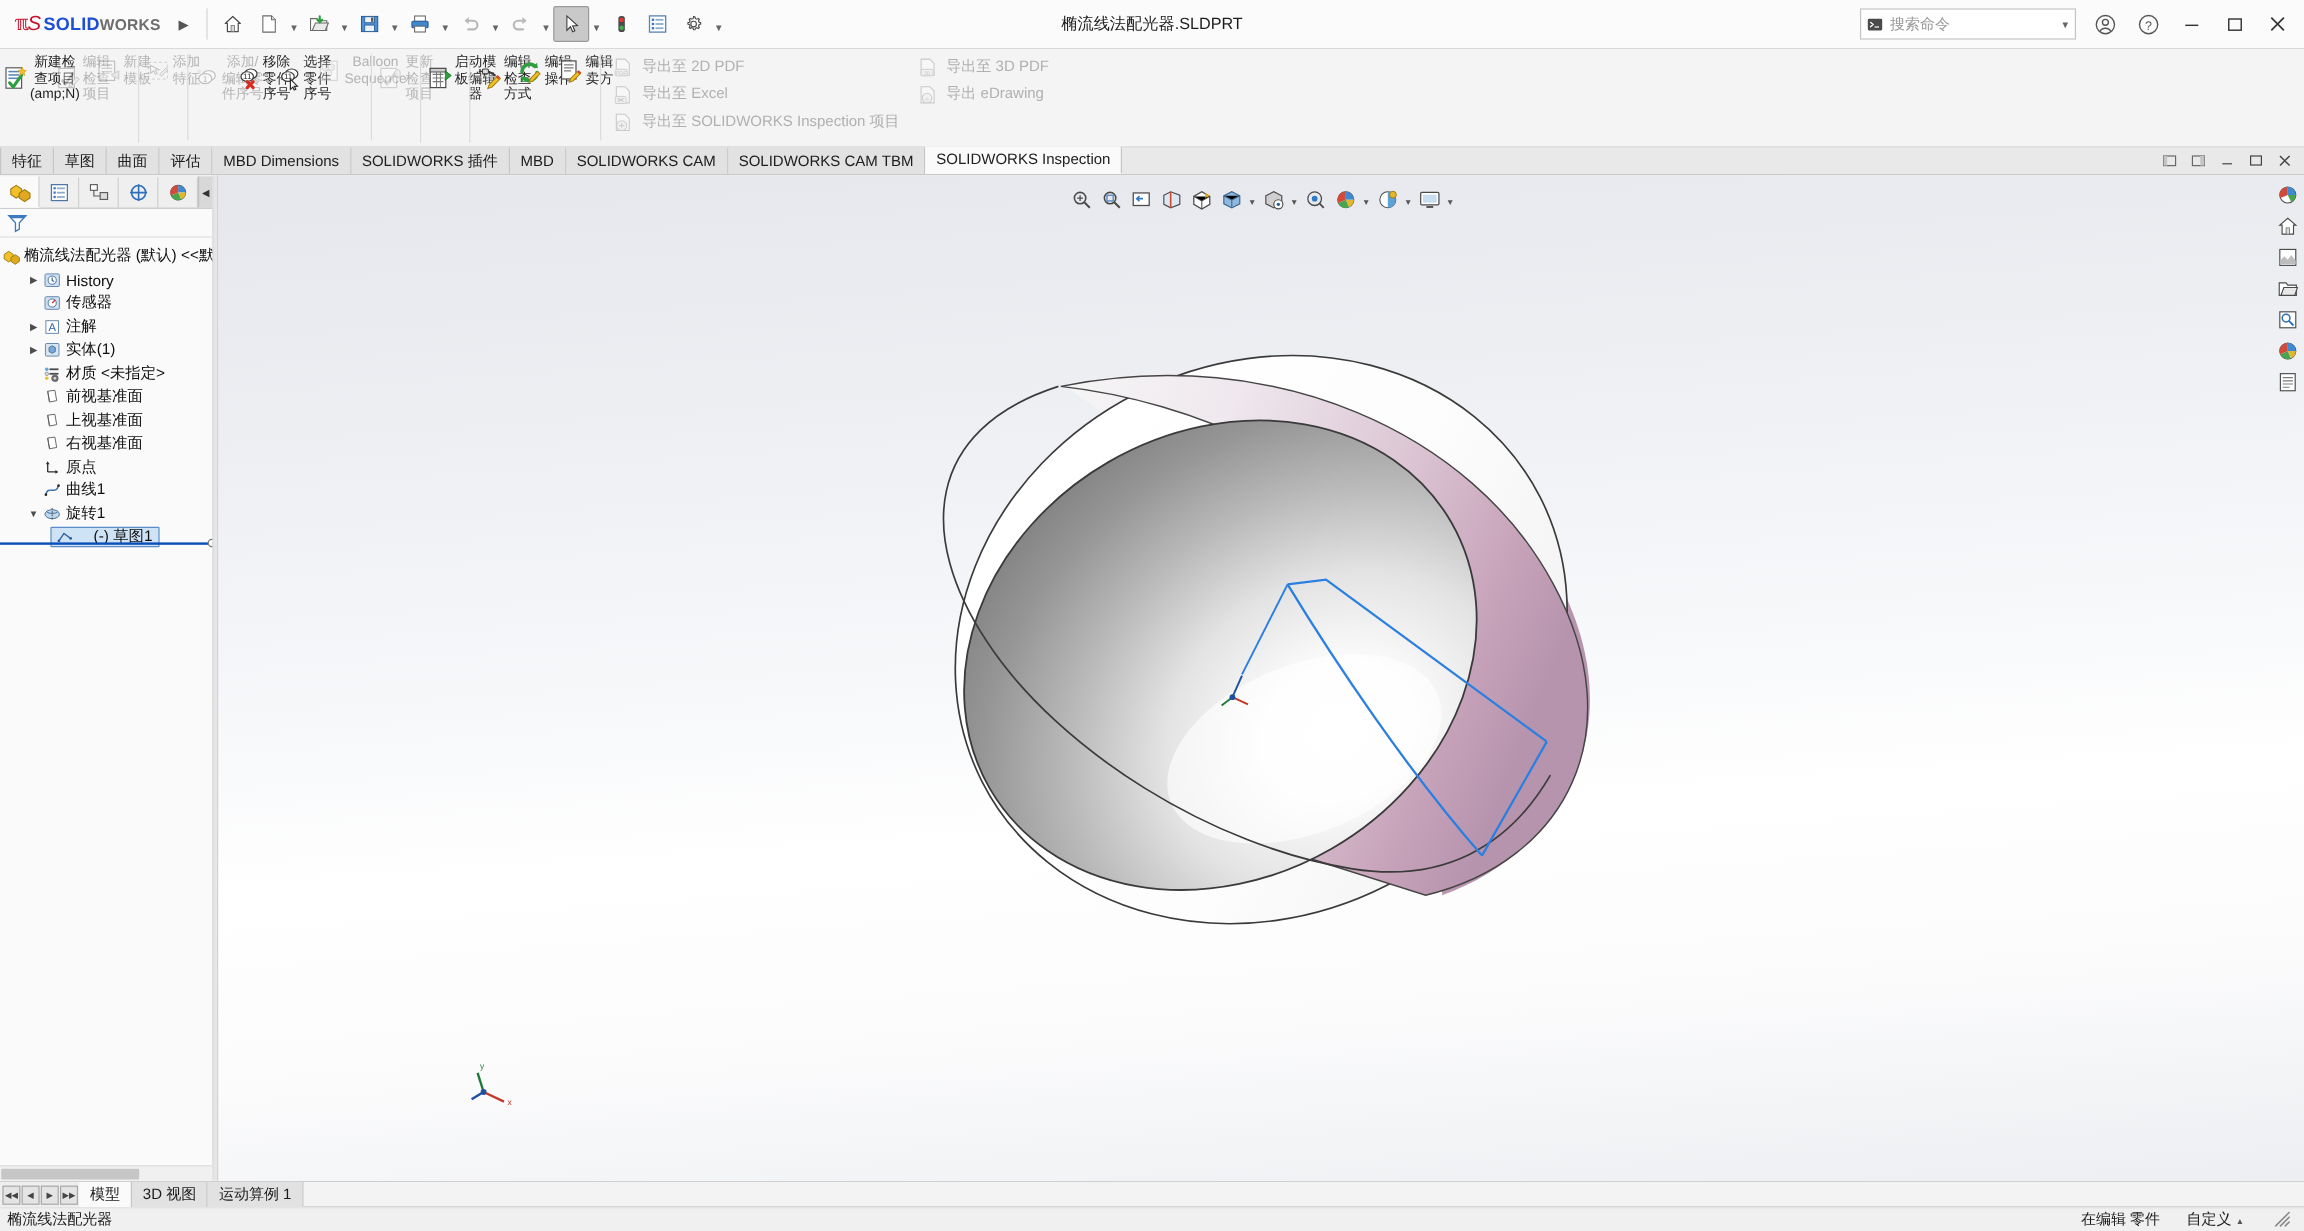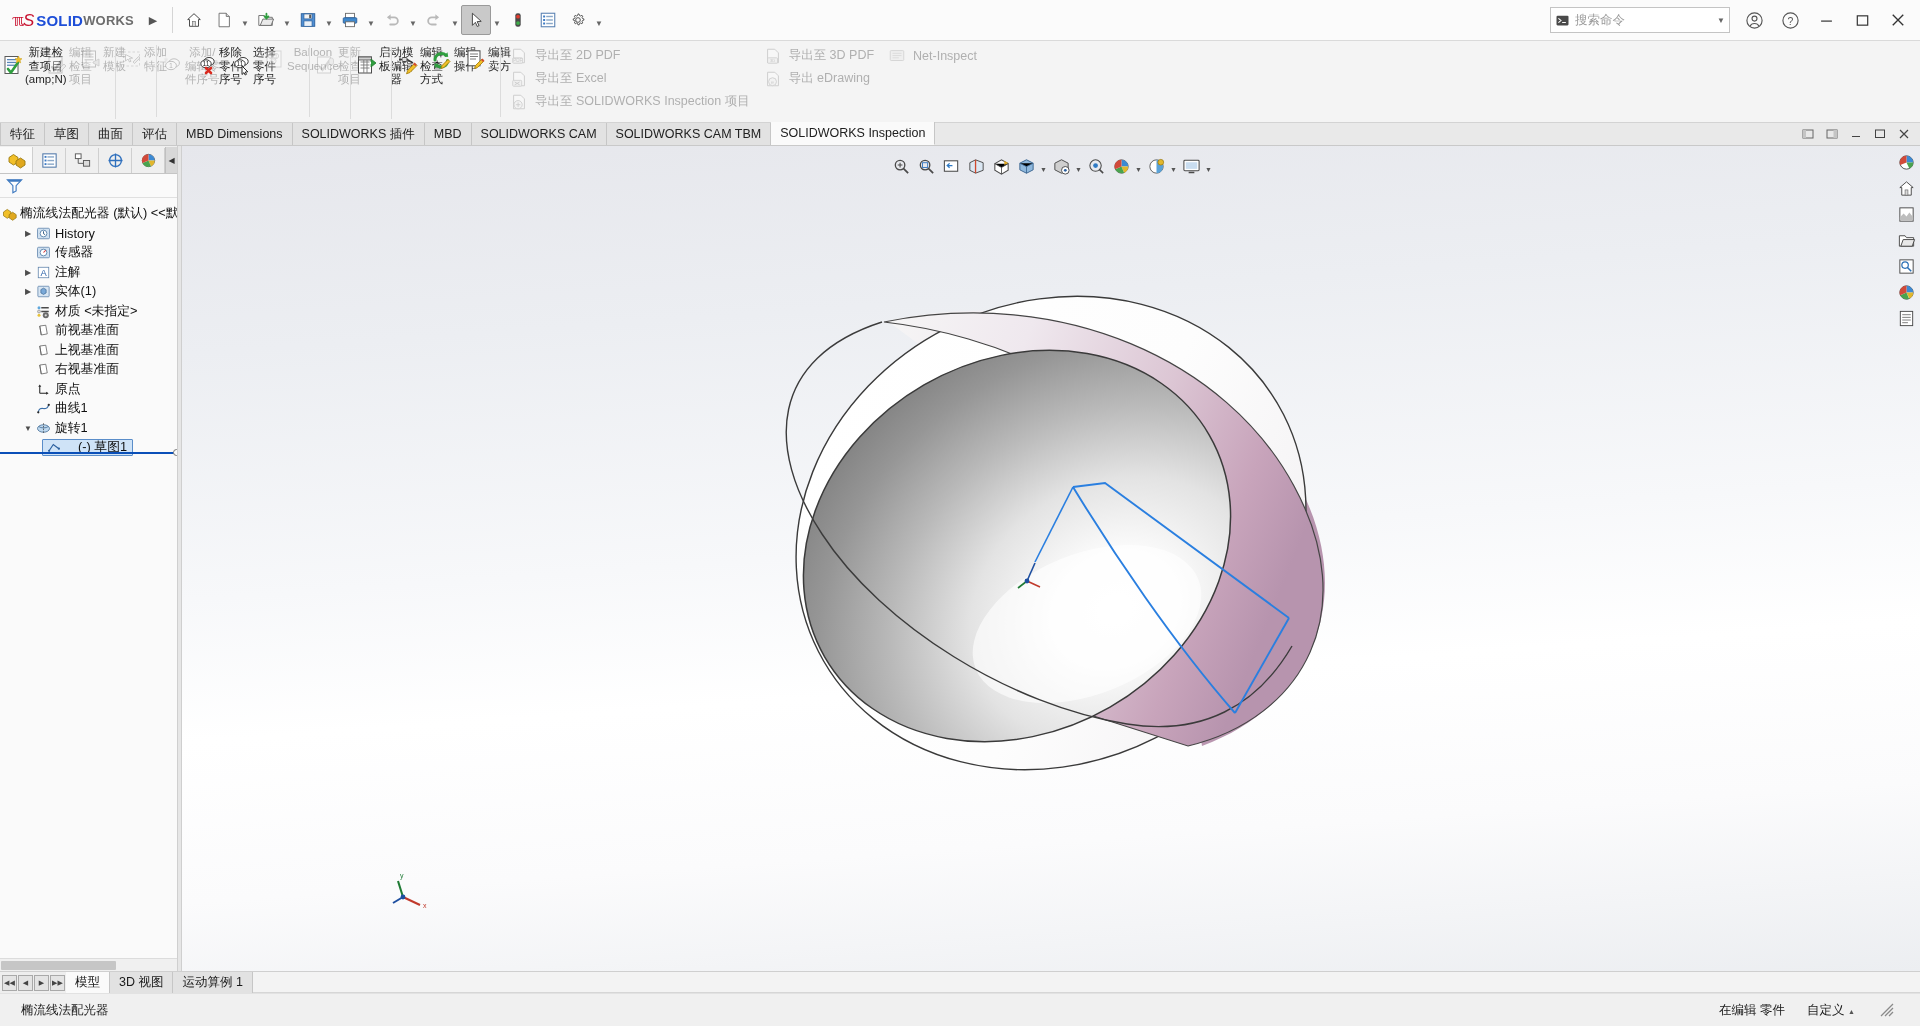--- a/index.html
+++ b/index.html
@@ -105,21 +105,21 @@
   .triad { position:absolute; left:205px; bottom:60px; width:46px; height:46px;}
 
   
   .bottombar { height:22px; background:#eeeeee; border-top:1px solid #cfcfcf; display:flex; align-items:center; flex:none;}
   .navbtns{ display:flex; padding-left:2px; }
   .navb{ width:15px; height:16px; border:1px solid #a9a9a9; background:#e4e4e4; display:flex; align-items:center; justify-content:center; font-size:7px; color:#444; margin-right:1px; cursor:pointer;}
   .btab { height:21px; padding:0 9px; display:flex; align-items:center; font-size:12.5px; border-right:1px solid #c6c6c6; background:#e2e2e2; cursor:pointer;}
   .btab.active{ background:#fafafa; font-weight:normal;}
   .btab:first-of-type{ border-left:1px solid #c6c6c6;}
   .bfill{ flex:1; border-bottom:1px solid #d6d6d6; height:21px; background:#f3f3f3;}
-  .statusbar{ height:33px; background:#f0f0f0; display:flex; align-items:center; font-size:12.5px; color:#1a1a1a; padding:0 21px; flex:none; border-top:1px solid #e2e2e2;}
+  .statusbar{ height:20px; background:#f0f0f0; display:flex; align-items:center; font-size:12.5px; color:#1a1a1a; padding:0 6px; flex:none; border-top:1px solid #e2e2e2;}
   .sb-right{ margin-left:auto; display:flex; align-items:center; gap:22px; padding-right:4px;}
   .sb-caret{ font-size:7px; color:#555;}
 </style>
 </head>
 <body>
 
 <div class="app">
 
   <div class="titlebar">
     <div class="sw-logo">
@@ -207,20 +207,21 @@
         </svg>
     </div>
     <div class="tb-btn">
       <svg class="icon-sq" viewBox="0 0 20 20">
           <path d="M10 3.2 l1.3 .35 .45 1.5 1.25 .52 1.35-.78 .95 .95 -.78 1.35 .52 1.25 1.5 .45 0 1.34 -1.5 .45 -.52 1.25 .78 1.35 -.95 .95 -1.35-.78 -1.25 .52 -.45 1.5 -1.34 0 -.45-1.5 -1.25-.52 -1.35 .78 -.95-.95 .78-1.35 -.52-1.25 -1.5-.45 0-1.34 1.5-.45 .52-1.25 -.78-1.35 .95-.95 1.35 .78 1.25-.52 .45-1.5 Z" fill="none" stroke="#4c4c4c" stroke-width="1.05"></path>
           <circle cx="10" cy="10" r="2.6" fill="none" stroke="#4c4c4c" stroke-width="1.05"></circle>
         </svg>
     </div>
     <div class="tb-caret">▼</div>
 
+    <div class="doc-title">椭流线法配光器.SLDPRT</div>
 
     <div class="title-right">
       <div class="searchbox">
         <svg width="15" height="15" viewBox="0 0 20 20">
             <rect x="2" y="3.5" width="16" height="13" rx="1.5" fill="#4a4a4a"></rect>
             <path d="M5 7.5 L8 10 L5 12.5" stroke="#fff" stroke-width="1.4" fill="none" stroke-linecap="round"></path>
             <rect x="9.5" y="12" width="5" height="1.3" fill="#fff"></rect>
           </svg>
         <span class="ph">搜索命令</span>
         <span class="search-caret">▼</span>
@@ -474,31 +475,20 @@
           <svg width="18" height="18" viewBox="0 0 20 20">
               <path d="M4 2.5 h8 l4 4 v11 H4 Z" fill="#fff" stroke="#6a6a6a" stroke-width="1"></path>
               <circle cx="9.5" cy="13" r="4.4" fill="#eee" stroke="#7a7a7a" stroke-width="1"></circle>
               <text x="9.5" y="15.3" font-size="6" text-anchor="middle" fill="#777" font-family="Liberation Sans, sans-serif">e</text>
             </svg>
         </span>
         <span class="t">导出 eDrawing</span>
       </div>
     </div>
 
-    <div class="rlist">
-      <div class="rli">
-        <span class="g">
-          <svg width="18" height="18" viewBox="0 0 20 20">
-              <rect x="2.5" y="4" width="15" height="11" rx="1" fill="#e4e4e4" stroke="#8a8a8a" stroke-width="1"></rect>
-              <path d="M5 7 h10 M5 9.5 h10 M5 12 h7" stroke="#9a9a9a" stroke-width=".9"></path>
-            </svg>
-        </span>
-        <span class="t">Net-Inspect</span>
-      </div>
-    </div>
   </div>
 
   <div class="cmdtabs">
     <div class="ctab">特征</div>
     <div class="ctab">草图</div>
     <div class="ctab">曲面</div>
     <div class="ctab">评估</div>
     <div class="ctab">MBD Dimensions</div>
     <div class="ctab">SOLIDWORKS 插件</div>
     <div class="ctab">MBD</div>

